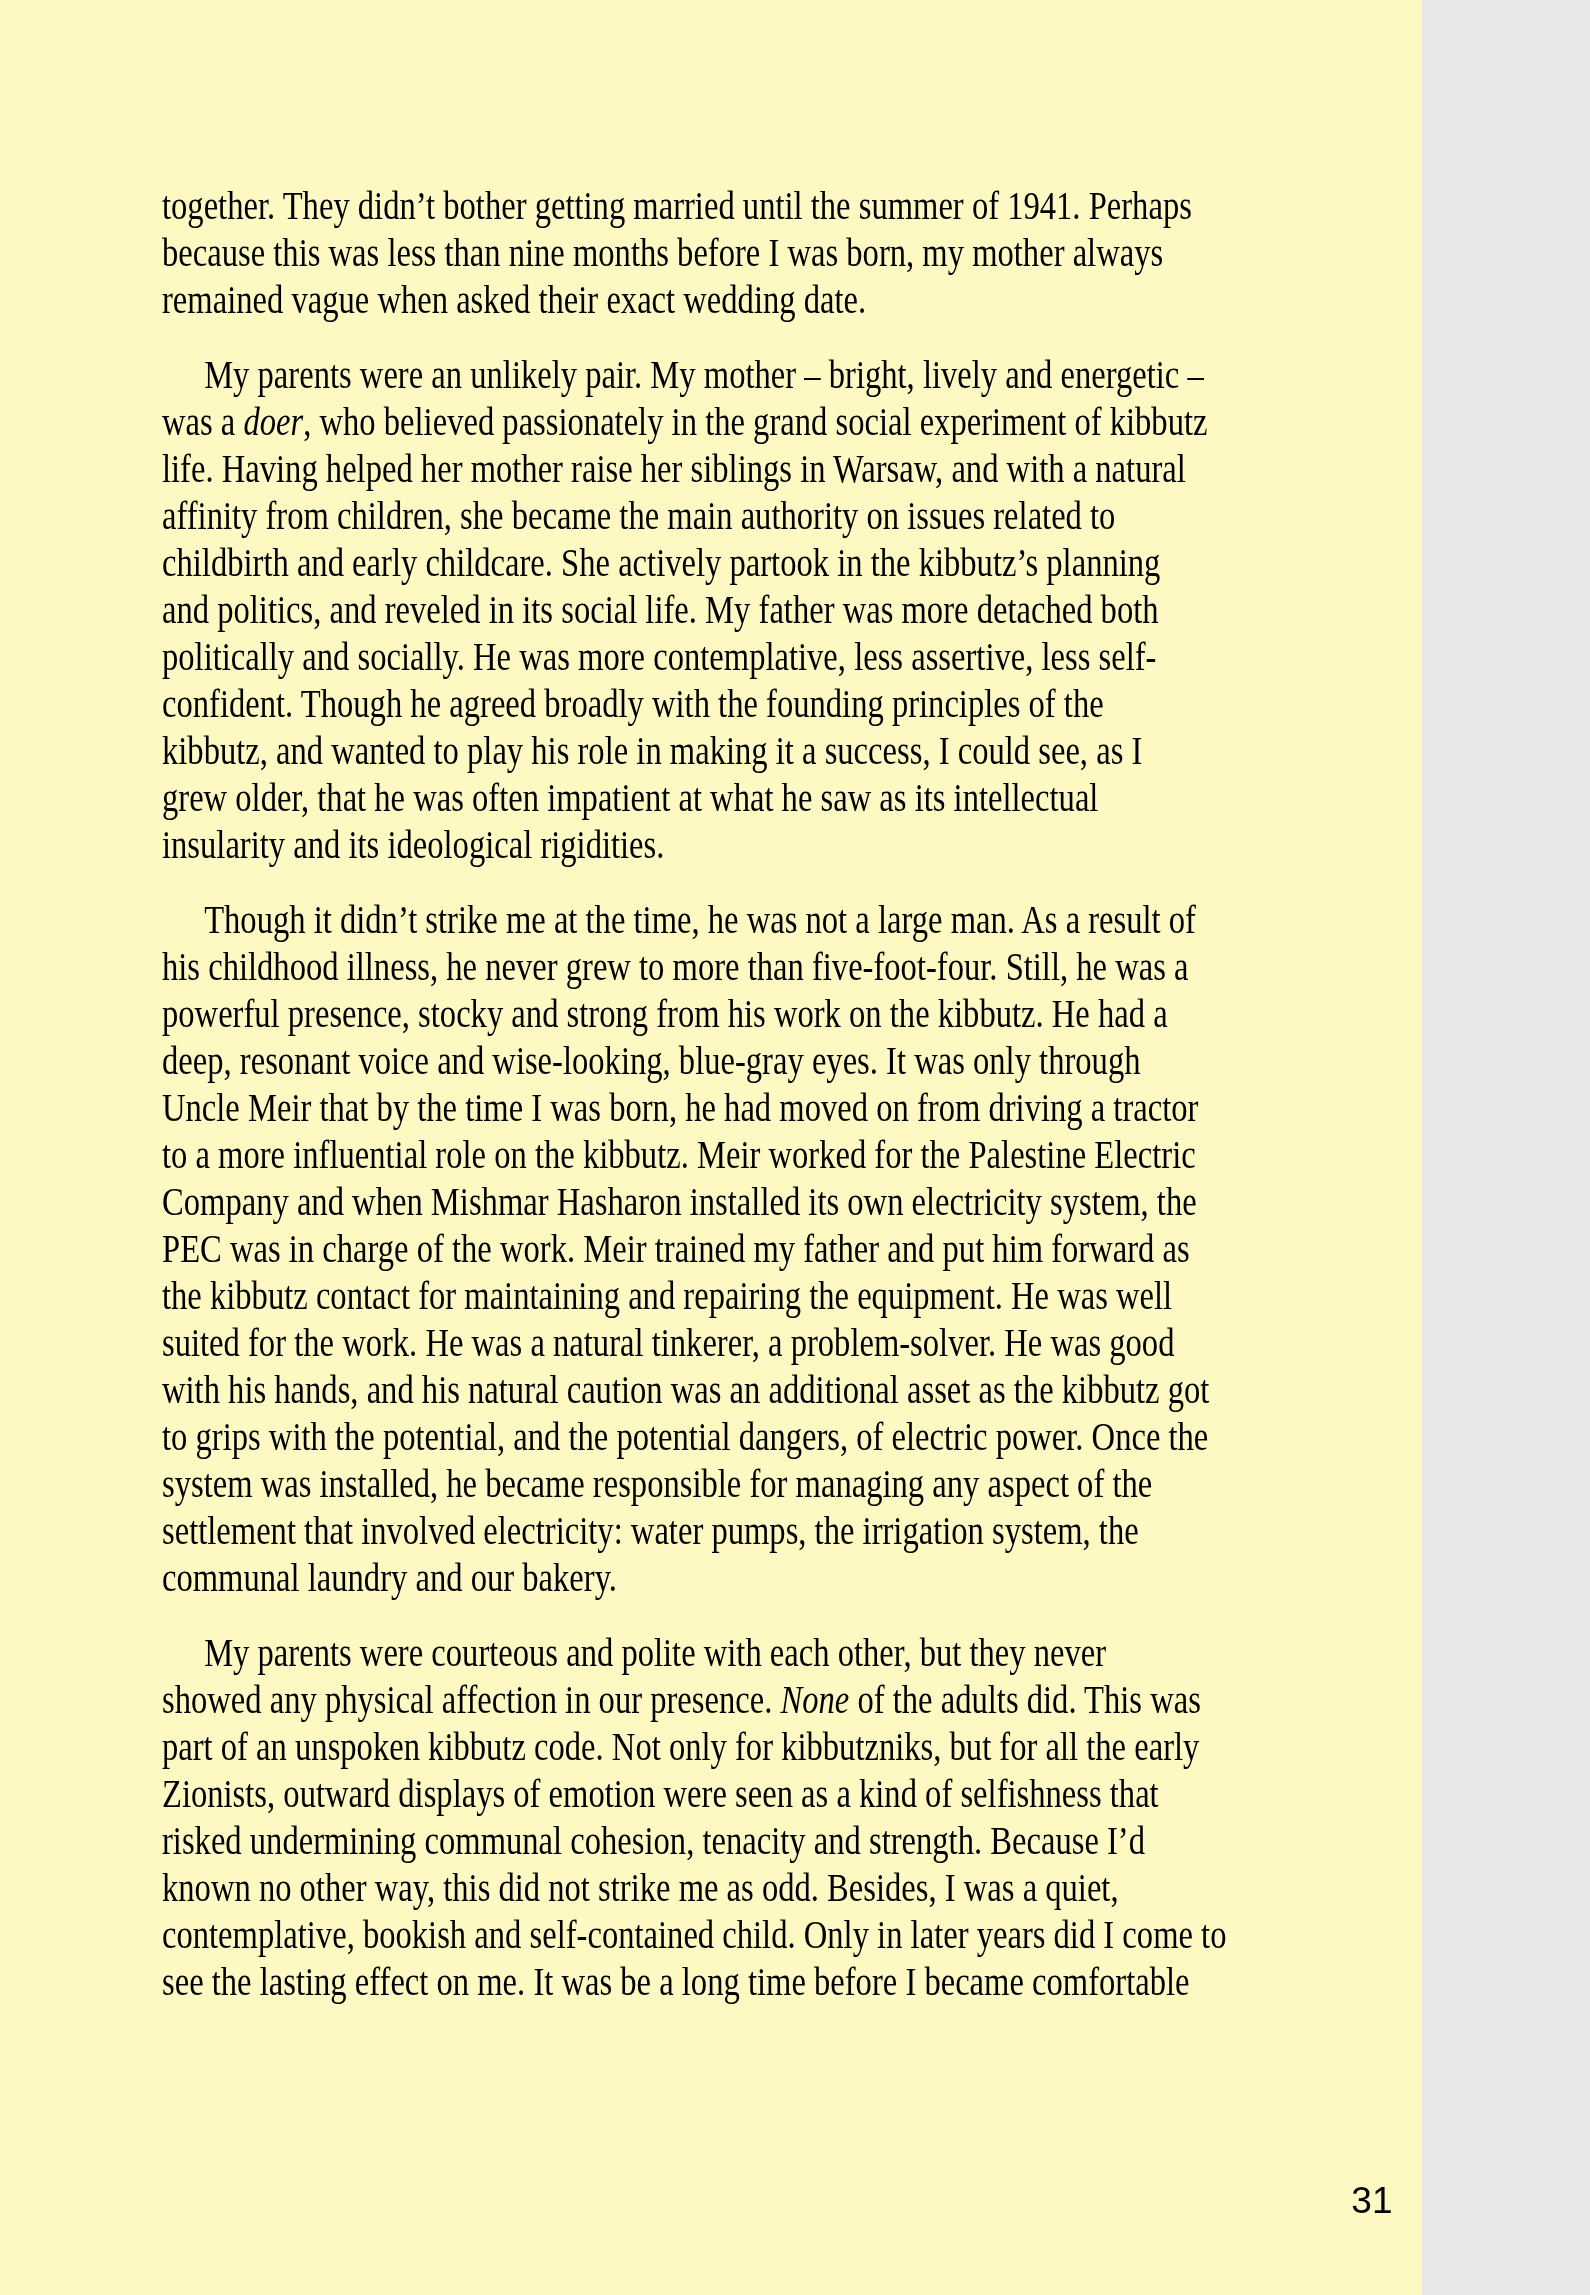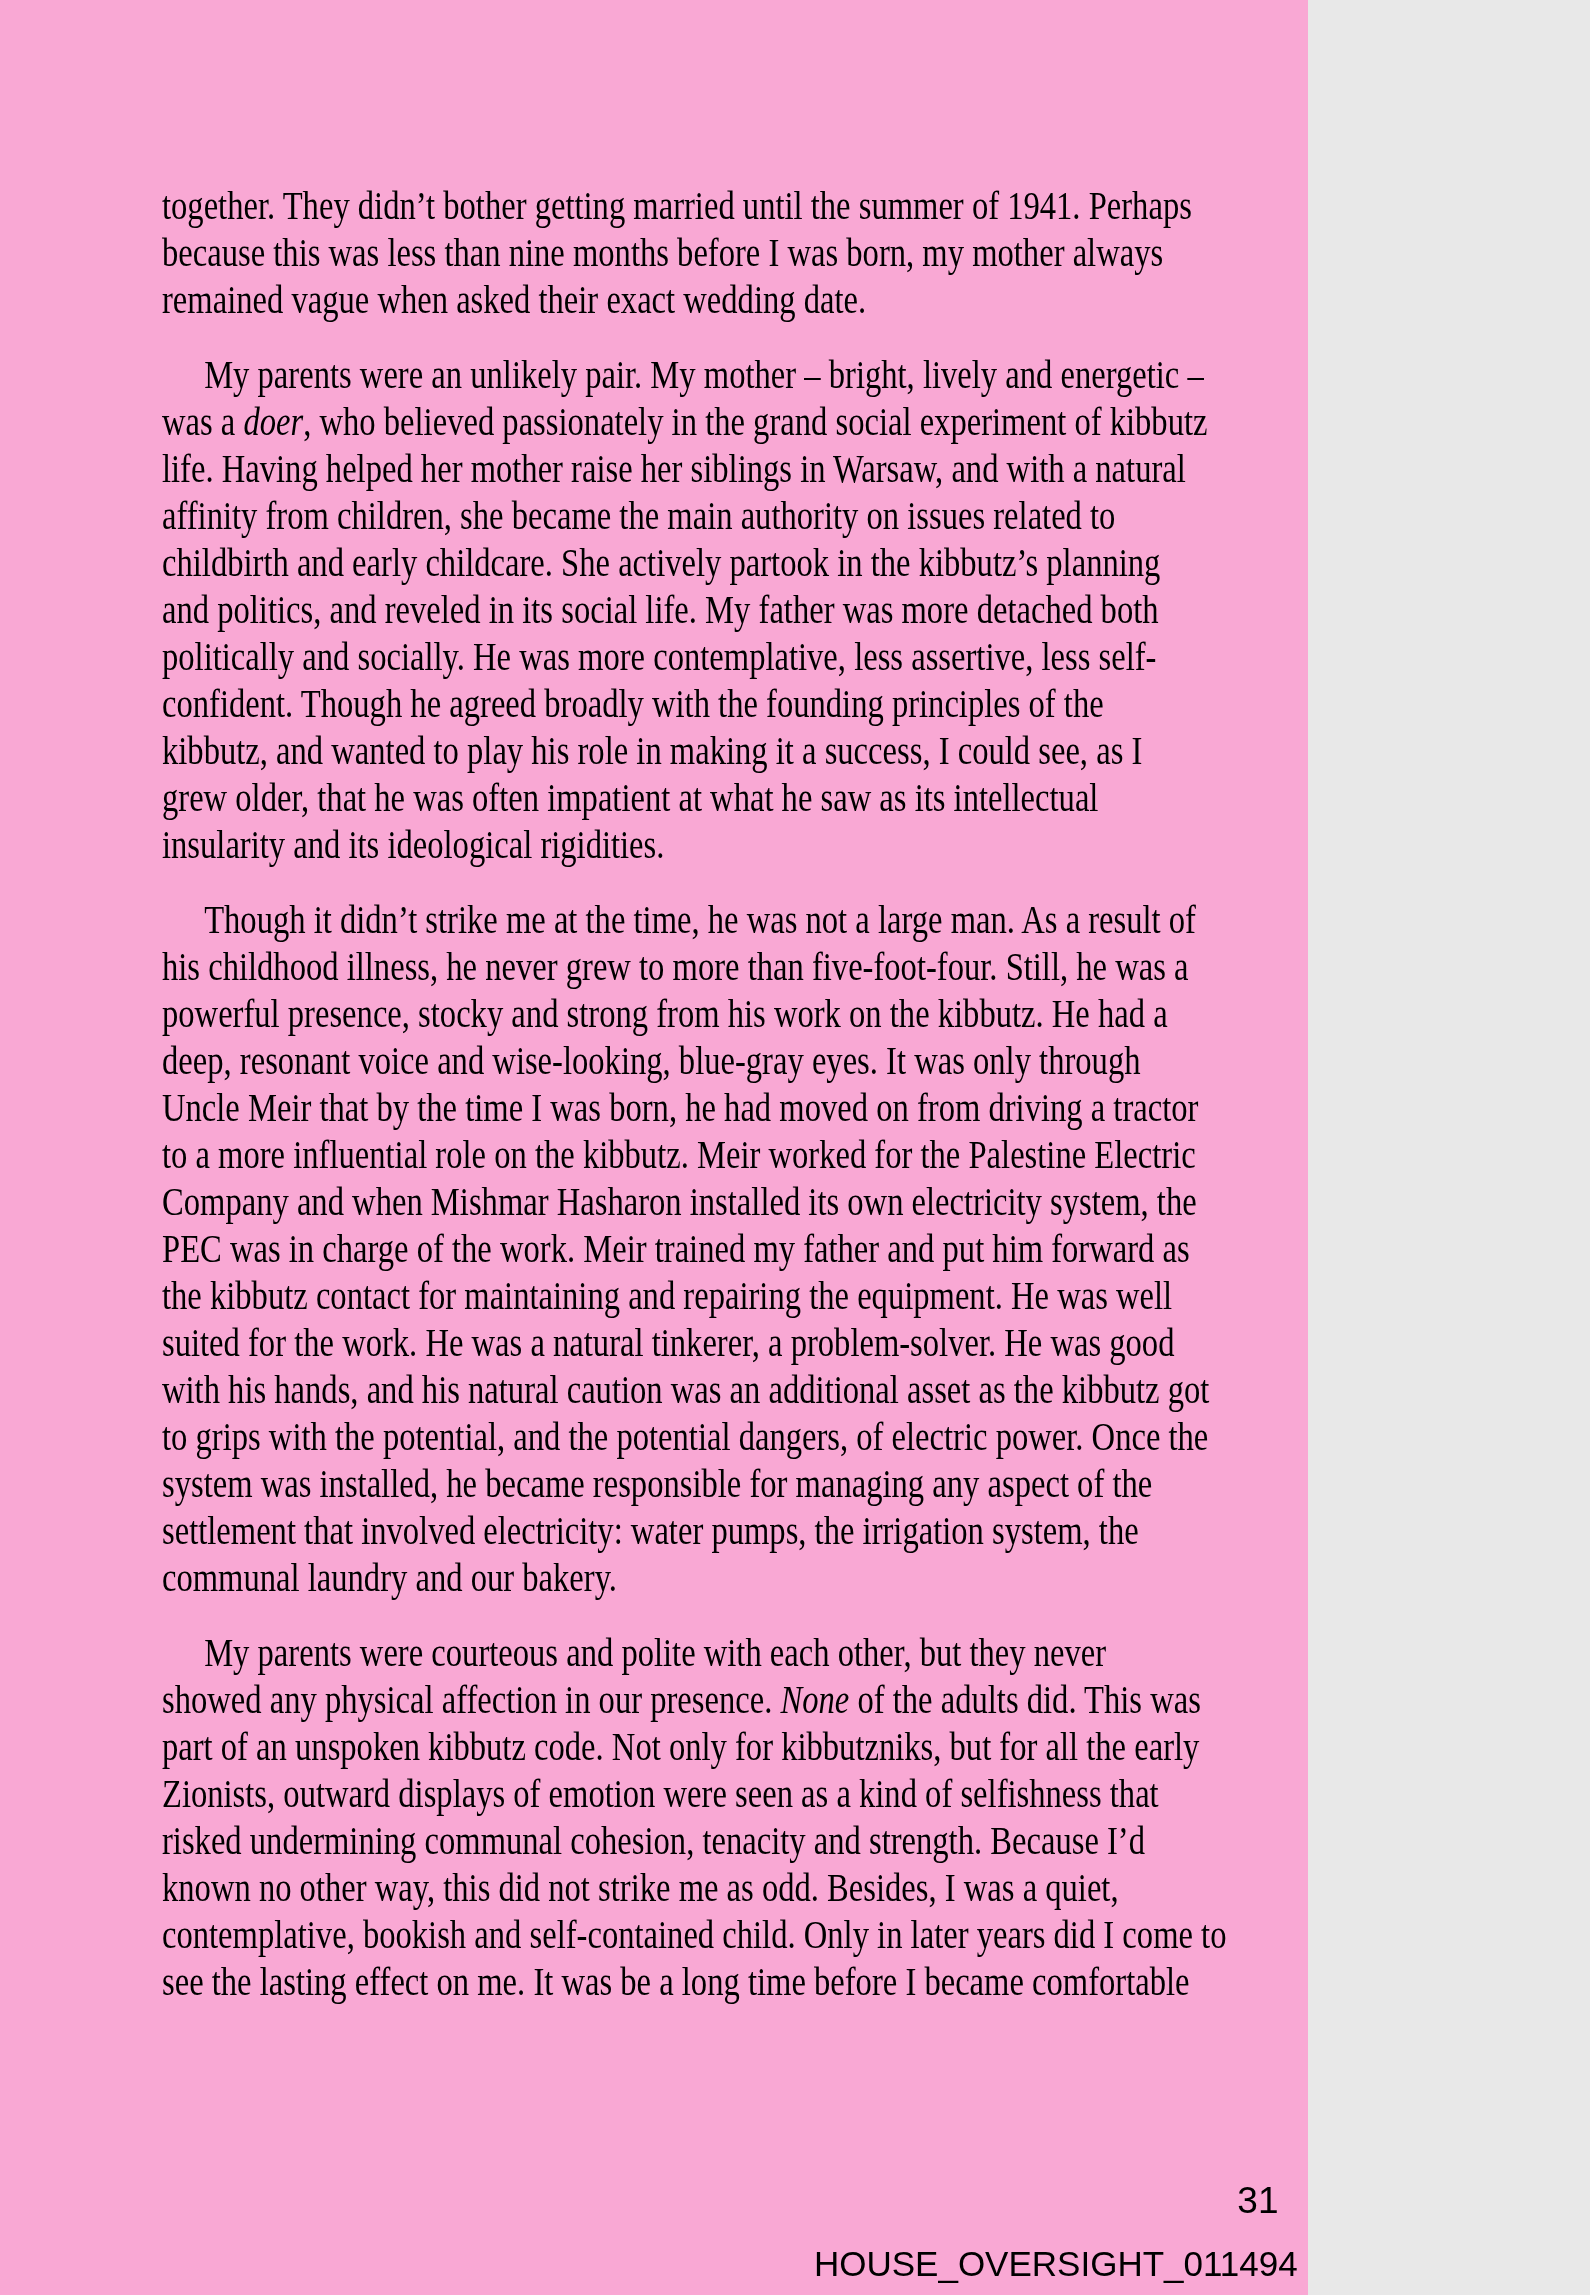--- a/index.html
+++ b/index.html
@@ -2,23 +2,23 @@
 <html style="font-size:10.3px"><head>
 <meta charset="utf-8">
 <style>
   html, body {
     margin: 0;
     padding: 0;
     background: #e8e8e8;
   }
   .page {
     position: relative;
-    width: 1308px;
+    width: 1422px;
     height: 2295px;
-    background: #f9a8d4;
+    background: #fef9c3;
     overflow: hidden;
     font-family: "Liberation Serif", serif;
     color: #000000;
   }
   .text-block {
     position: absolute;
     left: 162px;
     top: 182px;
     width: 1540px;
     transform: scaleX(0.795);
@@ -94,15 +94,14 @@
         <div class="line">showed any physical affection in our presence. <em>None</em> of the adults did. This was</div>
         <div class="line">part of an unspoken kibbutz code. Not only for kibbutzniks, but for all the early</div>
         <div class="line">Zionists, outward displays of emotion were seen as a kind of selfishness that</div>
         <div class="line">risked undermining communal cohesion, tenacity and strength. Because I’d</div>
         <div class="line">known no other way, this did not strike me as odd. Besides, I was a quiet,</div>
         <div class="line">contemplative, bookish and self-contained child. Only in later years did I come to</div>
         <div class="line">see the lasting effect on me. It was be a long time before I became comfortable</div>
       </div>
     </div>
   <div class="page-number">31</div>
-  <div class="footer-stamp">HOUSE_OVERSIGHT_011494</div>
 </div>
 
 
 </body></html>

